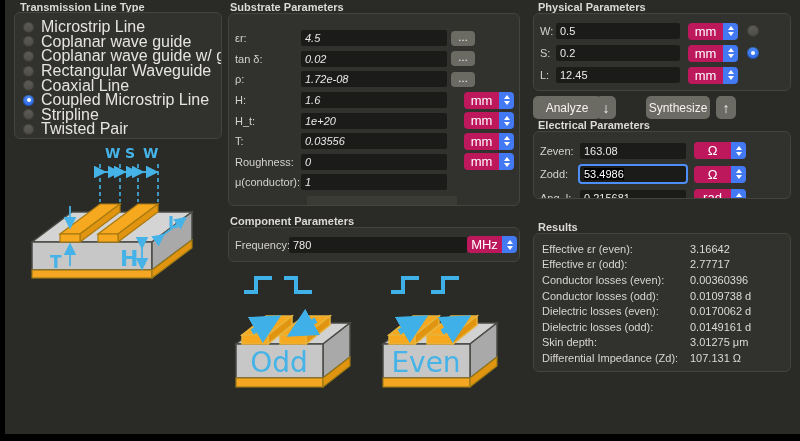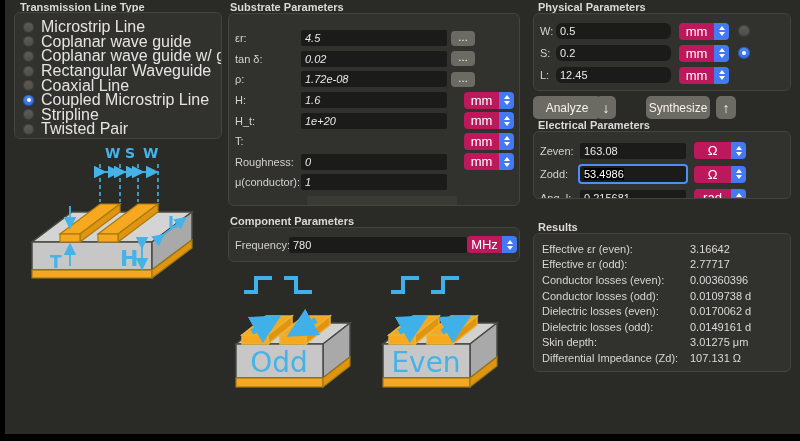--- a/index.html
+++ b/index.html
@@ -41,21 +41,21 @@
   
   .sub .plabel{width:66px;}
   .sub .pfield{width:146px;font-style:italic;}
   .comp .plabel{width:54px;}
   .comp .pfield{width:178px;}
   .comp .prow{height:100%;}
 
   
   .phys .prow{height:22px;}
   .phys .plabel{width:16px;}
-  .phys .pfield{width:115px;border-radius:6px;}
+  .phys .pfield{width:124px;}
   .phys .unit{margin-left:8px;}
   .phys .radio{width:12px;height:12px;margin-left:9px;}
 
   
   .elec .prow{height:23.5px;}
   .elec .plabel{width:40px;}
   .elec .pfield{width:106px;}
   .elec .unit{margin-left:8px;width:52px;}
 
   
@@ -209,20 +209,21 @@
             <span class="unit-val">mm</span>
             <span class="unit-cap">
               <span class="tri-up"></span>
               <span class="tri-down"></span>
             </span>
           </span>
         </span>
     </div>
     <div class="prow">
       <span class="plabel">T:</span>
+      <span class="pfield">0.03556</span>
       <span class="ctrl">
           <span class="unit">
             <span class="unit-val">mm</span>
             <span class="unit-cap">
               <span class="tri-up"></span>
               <span class="tri-down"></span>
             </span>
           </span>
         </span>
     </div>

